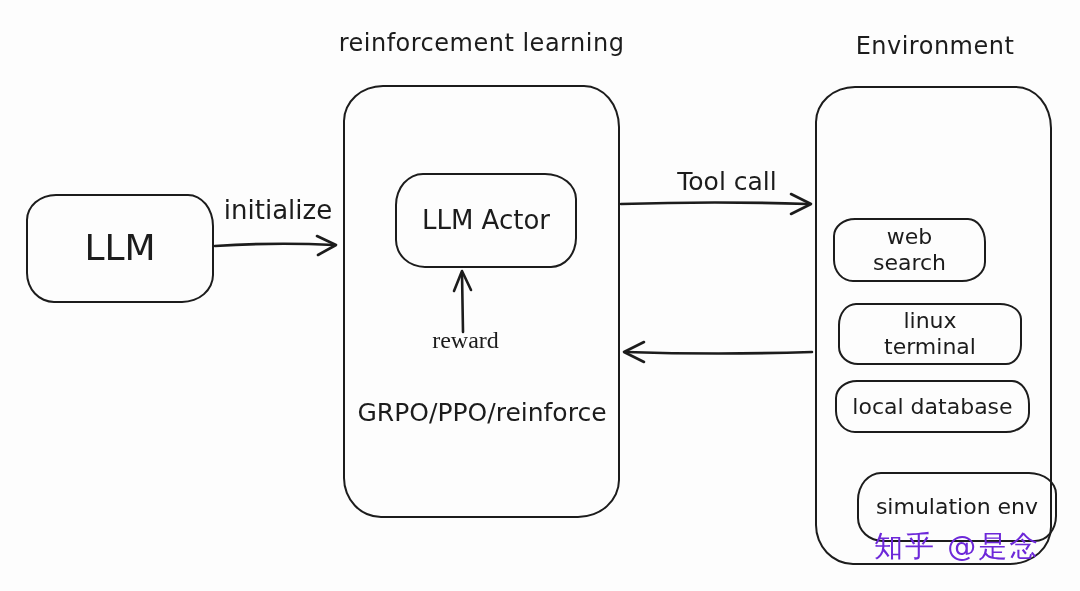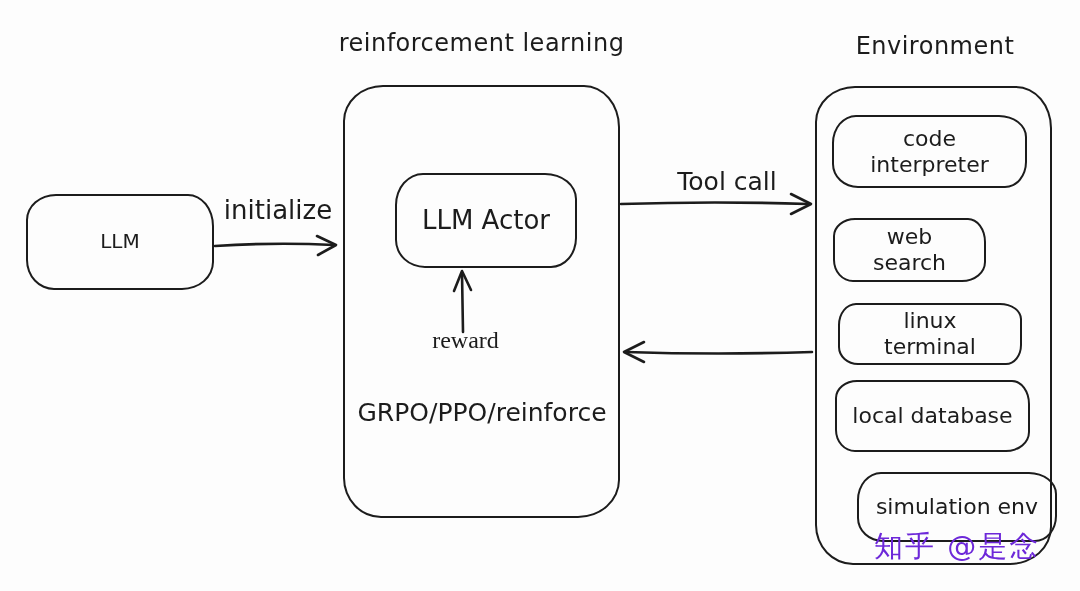--- a/index.html
+++ b/index.html
@@ -77,44 +77,41 @@
   .r-env3    { border-radius: 18px 22px 16px 20px / 22px 16px 20px 18px; }
 </style>
 </head>
 <body>
 
 <div class="canvas">
 
   <div class="lbl title" style="left:343px; top:30px; width:277px;">reinforcement learning</div>
   <div class="lbl title" style="left:815px; top:33px; width:240px;">Environment</div>
 
-  <div class="box r-llm node-text" style="left:26px; top:194px; width:188px; height:96px; font-size:20px;">
+  <div class="box r-llm node-text" style="left:26px; top:194px; width:188px; height:109px; font-size:36px;">
     <span>LLM</span>
   </div>
 
   <div class="box container-box r-outer" style="left:343px; top:85px; width:277px; height:433px;"></div>
 
   <div class="box r-actor node-text" style="left:395px; top:173px; width:182px; height:95px;">
     <span>LLM Actor</span>
   </div>
 
   <div class="lbl" style="left:343px; top:399px; width:278px; font-size:25px;">GRPO/PPO/reinforce</div>
 
   <div class="box container-box r-outer" style="left:815px; top:86px; width:237px; height:479px;"></div>
 
-  <div class="box r-env1 env-item-text" style="left:832px; top:115px; width:195px; height:73px;">
-    <span>code interpreter</span>
-  </div>
   <div class="box r-env2 env-item-text" style="left:833px; top:218px; width:153px; height:64px;">
     <span>web search</span>
   </div>
   <div class="box r-env3 env-item-text" style="left:838px; top:303px; width:184px; height:62px;">
     <span>linux terminal</span>
   </div>
-  <div class="box r-env2 env-item-text" style="left:835px; top:380px; width:195px; height:72px;">
+  <div class="box r-env2 env-item-text" style="left:835px; top:380px; width:195px; height:53px;">
     <span>local database</span>
   </div>
   <div class="box r-env1 env-item-text" style="left:838px; top:472px; width:200px; height:70px;margin-left:19px;">
     <span>simulation env</span>
   </div>
 
   <div class="lbl" style="left:213px; top:196px; width:130px; font-size:26px;">initialize</div>
   <div class="lbl" style="left:657px; top:168px; width:140px; font-size:25px;">Tool call</div>
   <div class="lbl" style="left:408px; top:327px; width:115px; font-size:24px;font-family:Liberation Serif, serif;">reward</div>
 

